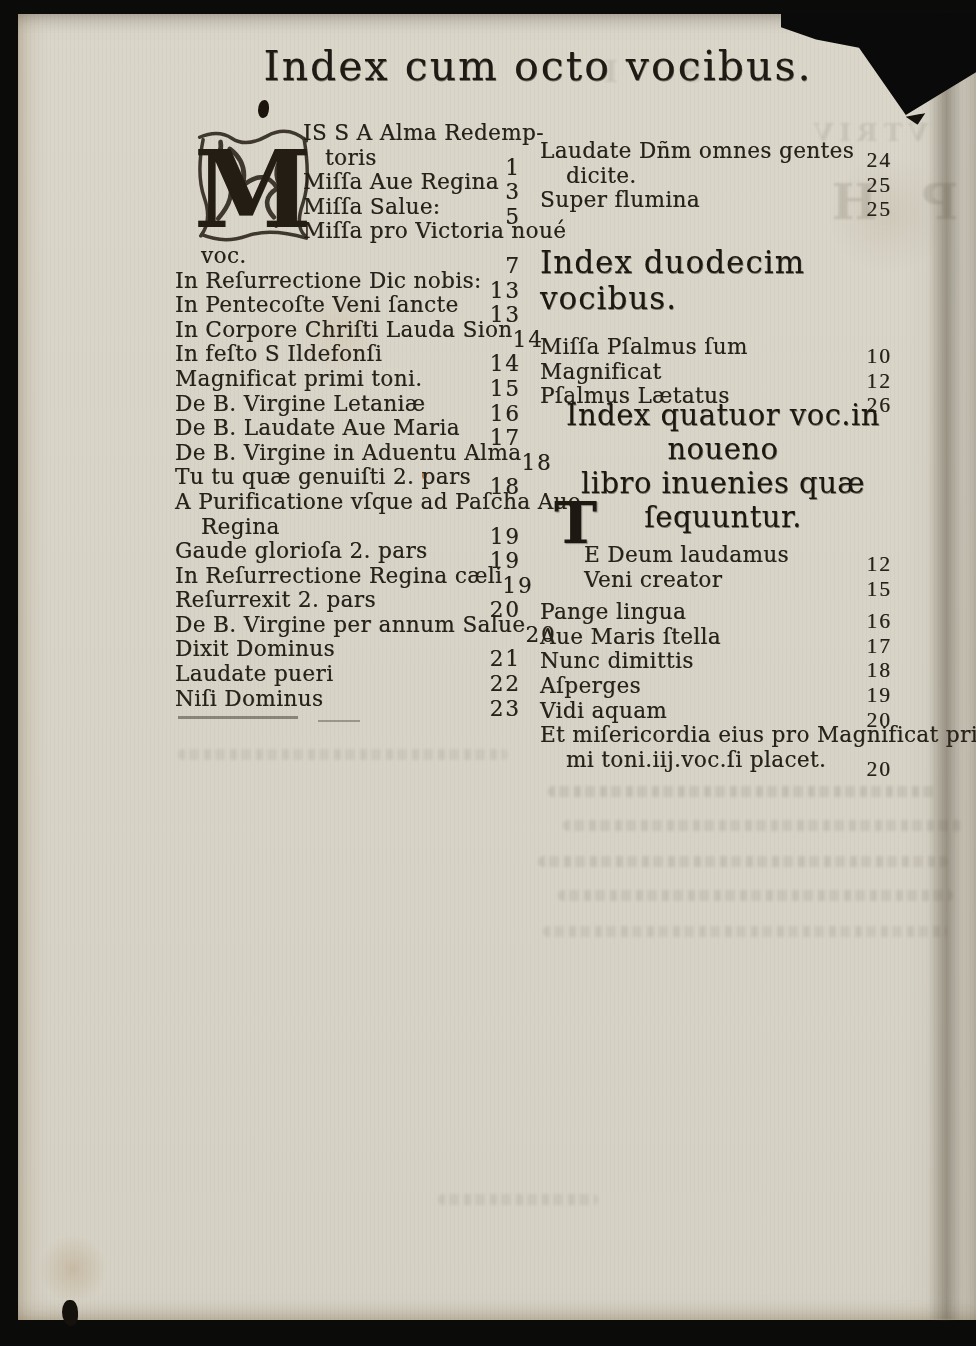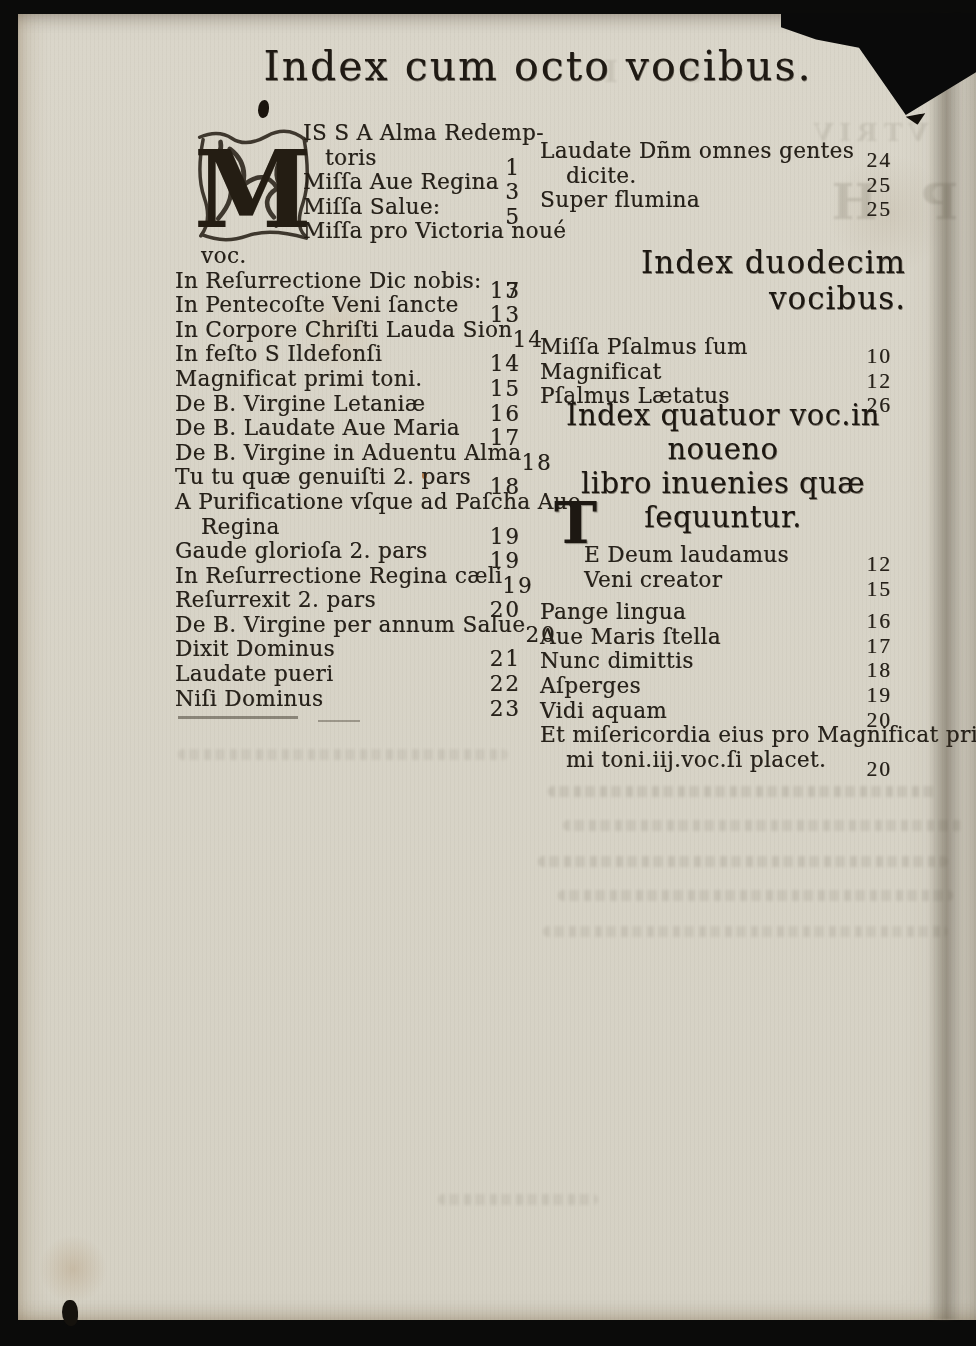--- a/index.html
+++ b/index.html
@@ -55,31 +55,31 @@
   .row{display:flex;height:24.6px;align-items:flex-start;}
   .row .t{white-space:nowrap;}
   .row .pg{margin-left:auto;position:relative;top:10px;letter-spacing:2px;white-space:nowrap;}
   #leftcol .pg{padding-right:6px;}
   #rightcont .pg,#sec2 .pg,#sec3 .pg{padding-right:14px;font-family:Liberation Serif, serif;}
   .row.ind{padding-left:26px;gap:15px;}
 
   
   #leftcol .opening .row{margin-left:128px;}
   #leftcol .opening .row:nth-child(2){padding-left:22px;}
-  #leftcol .opening .row:nth-child(6){margin-left:26px;flex-direction:column;}
+  #leftcol .opening .row:nth-child(6){margin-left:26px;}
   
   #sec3 .opening .row{margin-left:44px;}
 
   .woodcut{position:absolute;left:20px;top:8px;width:116px;height:116px;}
   .dropT{
     position:absolute;left:14px;top:100px;font-size:58px;line-height:50px;
     font-weight:bold;color:#1d1812;text-shadow:1px 1px 1px rgba(30,24,15,.4);
   }
   .h2{
-    text-align:right;font-size:31px;line-height:36px;letter-spacing:1px;
+    text-align:left;font-size:31px;line-height:36px;letter-spacing:1px;
     color:#1c1711;margin:0 0 18px 0;font-weight:500;
     text-shadow:0.6px 0.6px 0.6px rgba(35,28,18,.5);
   }
   .h3line{
     text-align:center;font-size:29px;line-height:34px;letter-spacing:.5px;color:#1c1711;
     text-shadow:0.6px 0.6px 0.6px rgba(35,28,18,.5);
   }
   #sec3 .list{margin-top:8px;}
 
   

